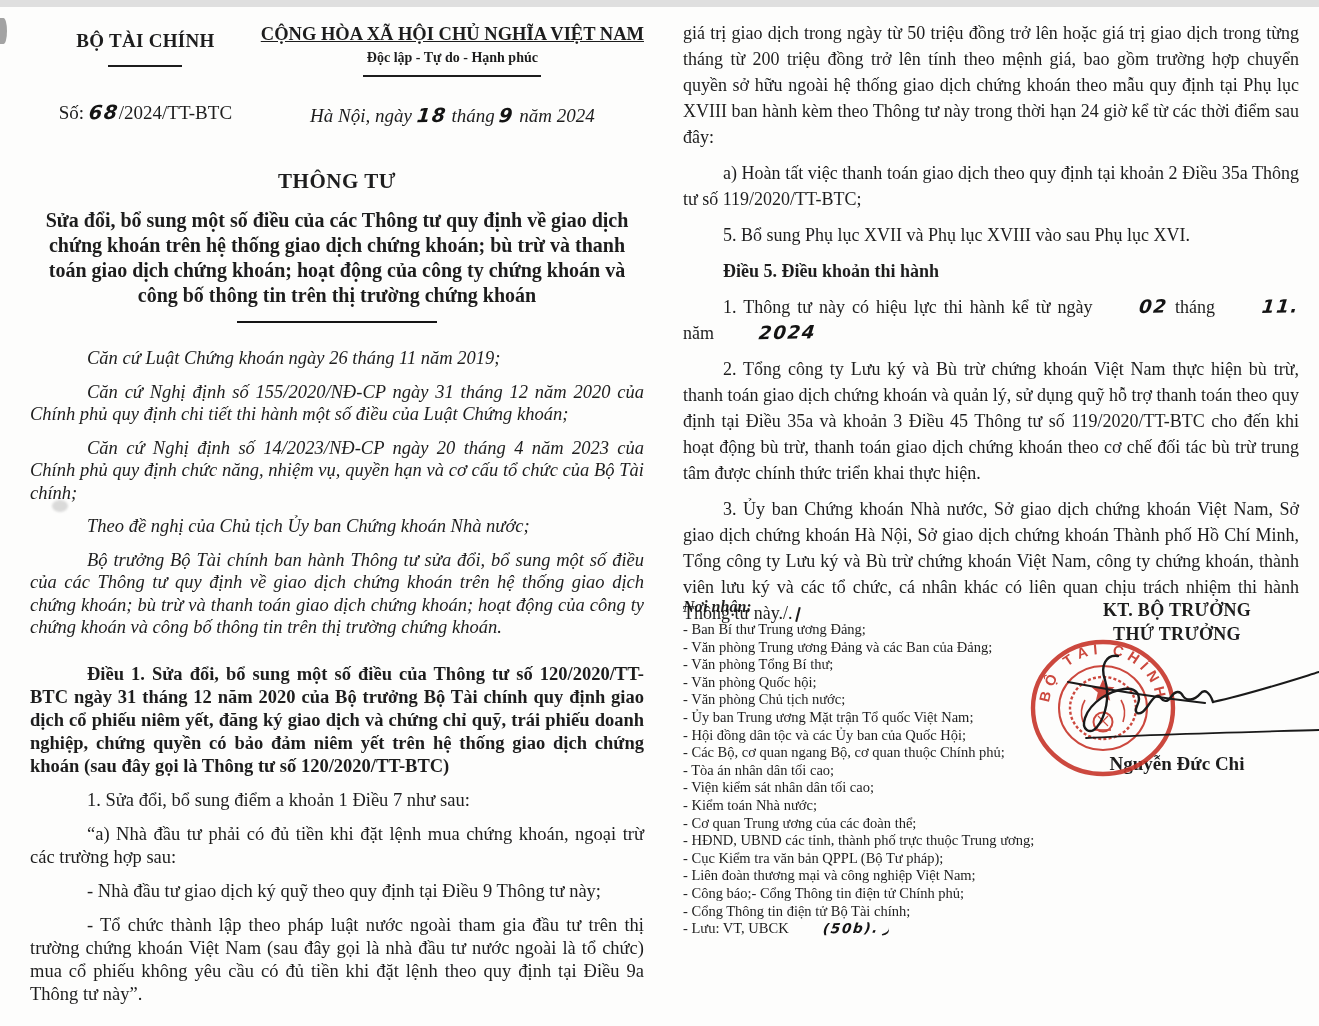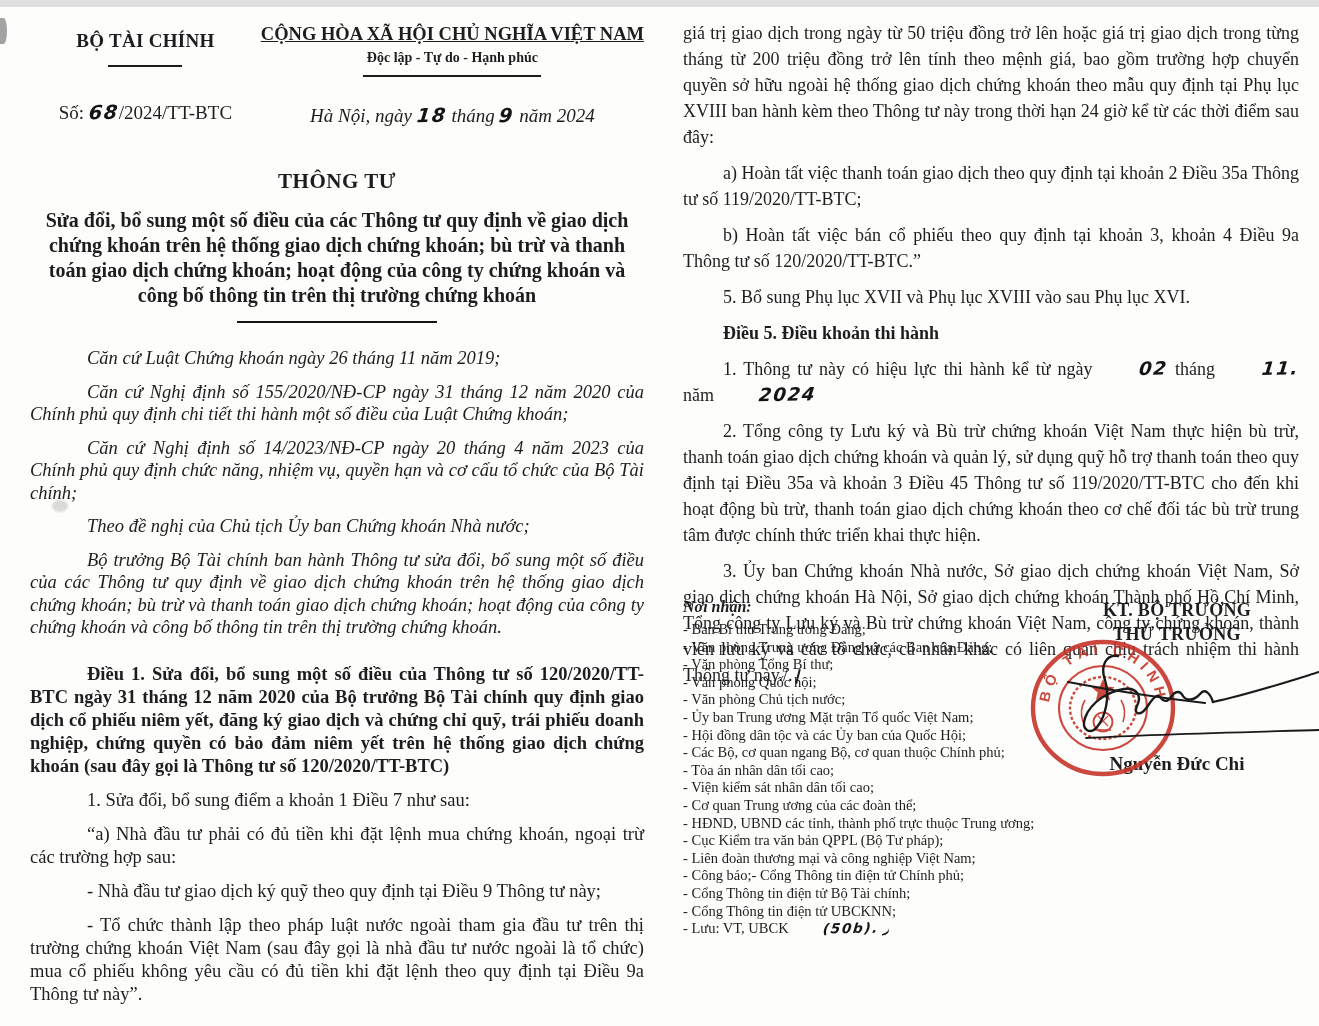--- a/index.html
+++ b/index.html
@@ -110,21 +110,20 @@
   <p class="lbody article">Điều 1. Sửa đổi, bổ sung một số điều của Thông tư số 120/2020/TT-BTC ngày 31 tháng 12 năm 2020 của Bộ trưởng Bộ Tài chính quy định giao dịch cổ phiếu niêm yết, đăng ký giao dịch và chứng chỉ quỹ, trái phiếu doanh nghiệp, chứng quyền có bảo đảm niêm yết trên hệ thống giao dịch chứng khoán (sau đây gọi là Thông tư số 120/2020/TT-BTC)</p>
   <p class="lbody">1. Sửa đổi, bổ sung điểm a khoản 1 Điều 7 như sau:</p>
   <p class="lbody">“a) Nhà đầu tư phải có đủ tiền khi đặt lệnh mua chứng khoán, ngoại trừ các trường hợp sau:</p>
   <p class="lbody">- Nhà đầu tư giao dịch ký quỹ theo quy định tại Điều 9 Thông tư này;</p>
   <p class="lbody">- Tổ chức thành lập theo pháp luật nước ngoài tham gia đầu tư trên thị trường chứng khoán Việt Nam (sau đây gọi là nhà đầu tư nước ngoài là tổ chức) mua cổ phiếu không yêu cầu có đủ tiền khi đặt lệnh theo quy định tại Điều 9a Thông tư này”.</p>
 </section>
 
 <section class="page page-right">
   <p class="rbody">giá trị giao dịch trong ngày từ 50 triệu đồng trở lên hoặc giá trị giao dịch trong từng tháng từ 200 triệu đồng trở lên tính theo mệnh giá, bao gồm trường hợp chuyển quyền sở hữu ngoài hệ thống giao dịch chứng khoán theo mẫu quy định tại Phụ lục XVIII ban hành kèm theo Thông tư này trong thời hạn 24 giờ kể từ các thời điểm sau đây:</p>
   <p class="rbody rind">a) Hoàn tất việc thanh toán giao dịch theo quy định tại khoản 2 Điều 35a Thông tư số 119/2020/TT-BTC;</p>
-  <p class="rbody rind">b) Hoàn tất việc bán cổ phiếu theo quy định tại khoản 3, khoản 4 Điều 9a Thông tư số 120/2020/TT-BTC.”</p>
   <p class="rbody rind">5. Bổ sung Phụ lục XVII và Phụ lục XVIII vào sau Phụ lục XVI.</p>
   <p class="rbody rind rbold">Điều 5. Điều khoản thi hành</p>
   <p class="rbody rind">
     <span>1. Thông tư này có hiệu lực thi hành kể từ ngày </span><span class="hw">02</span><span> tháng </span><span class="hw">11.</span><span> năm </span><span class="hw">2024</span>
   </p>
   <p class="rbody rind">2. Tổng công ty Lưu ký và Bù trừ chứng khoán Việt Nam thực hiện bù trừ, thanh toán giao dịch chứng khoán và quản lý, sử dụng quỹ hỗ trợ thanh toán theo quy định tại Điều 35a và khoản 3 Điều 45 Thông tư số 119/2020/TT-BTC cho đến khi hoạt động bù trừ, thanh toán giao dịch chứng khoán theo cơ chế đối tác bù trừ trung tâm được chính thức triển khai thực hiện.</p>
   <p class="rbody rind"><span>3. Ủy ban Chứng khoán Nhà nước, Sở giao dịch chứng khoán Việt Nam, Sở giao dịch chứng khoán Hà Nội, Sở giao dịch chứng khoán Thành phố Hồ Chí Minh, Tổng công ty Lưu ký và Bù trừ chứng khoán Việt Nam, công ty chứng khoán, thành viên lưu ký và các tổ chức, cá nhân khác có liên quan chịu trách nhiệm thi hành Thông tư này./.</span><span class="pen-mark"></span></p>
 
   <div class="footer">
     <div class="recipients">
@@ -132,27 +131,27 @@
       <div class="rcpt">- Ban Bí thư Trung ương Đảng;</div>
       <div class="rcpt">- Văn phòng Trung ương Đảng và các Ban của Đảng;</div>
       <div class="rcpt">- Văn phòng Tổng Bí thư;</div>
       <div class="rcpt">- Văn phòng Quốc hội;</div>
       <div class="rcpt">- Văn phòng Chủ tịch nước;</div>
       <div class="rcpt">- Ủy ban Trung ương Mặt trận Tổ quốc Việt Nam;</div>
       <div class="rcpt">- Hội đồng dân tộc và các Ủy ban của Quốc Hội;</div>
       <div class="rcpt">- Các Bộ, cơ quan ngang Bộ, cơ quan thuộc Chính phủ;</div>
       <div class="rcpt">- Tòa án nhân dân tối cao;</div>
       <div class="rcpt">- Viện kiểm sát nhân dân tối cao;</div>
+      <div class="rcpt">- Kiểm toán Nhà nước;</div>
       <div class="rcpt">- Cơ quan Trung ương của các đoàn thể;</div>
       <div class="rcpt">- HĐND, UBND các tỉnh, thành phố trực thuộc Trung ương;</div>
       <div class="rcpt">- Cục Kiểm tra văn bản QPPL (Bộ Tư pháp);</div>
       <div class="rcpt">- Liên đoàn thương mại và công nghiệp Việt Nam;</div>
       <div class="rcpt">- Công báo;- Cổng Thông tin điện tử Chính phủ;</div>
       <div class="rcpt">- Cổng Thông tin điện tử Bộ Tài chính;</div>
-      <div class="rcpt">- Cổng Thông tin điện tử UBCKNN;</div>
       <div class="rcpt-luu">
         <span>- Lưu: VT, UBCK</span><span class="hw hw-small">(50b).</span><span class="pen-tail"></span>
       </div>
     </div>
     <div class="signer">
       <div class="sg1">KT. BỘ TRƯỞNG</div>
       <div class="sg2">THỨ TRƯỞNG</div>
       <div class="sg-name">Nguyễn Đức Chi</div>
     </div>
   </div>

